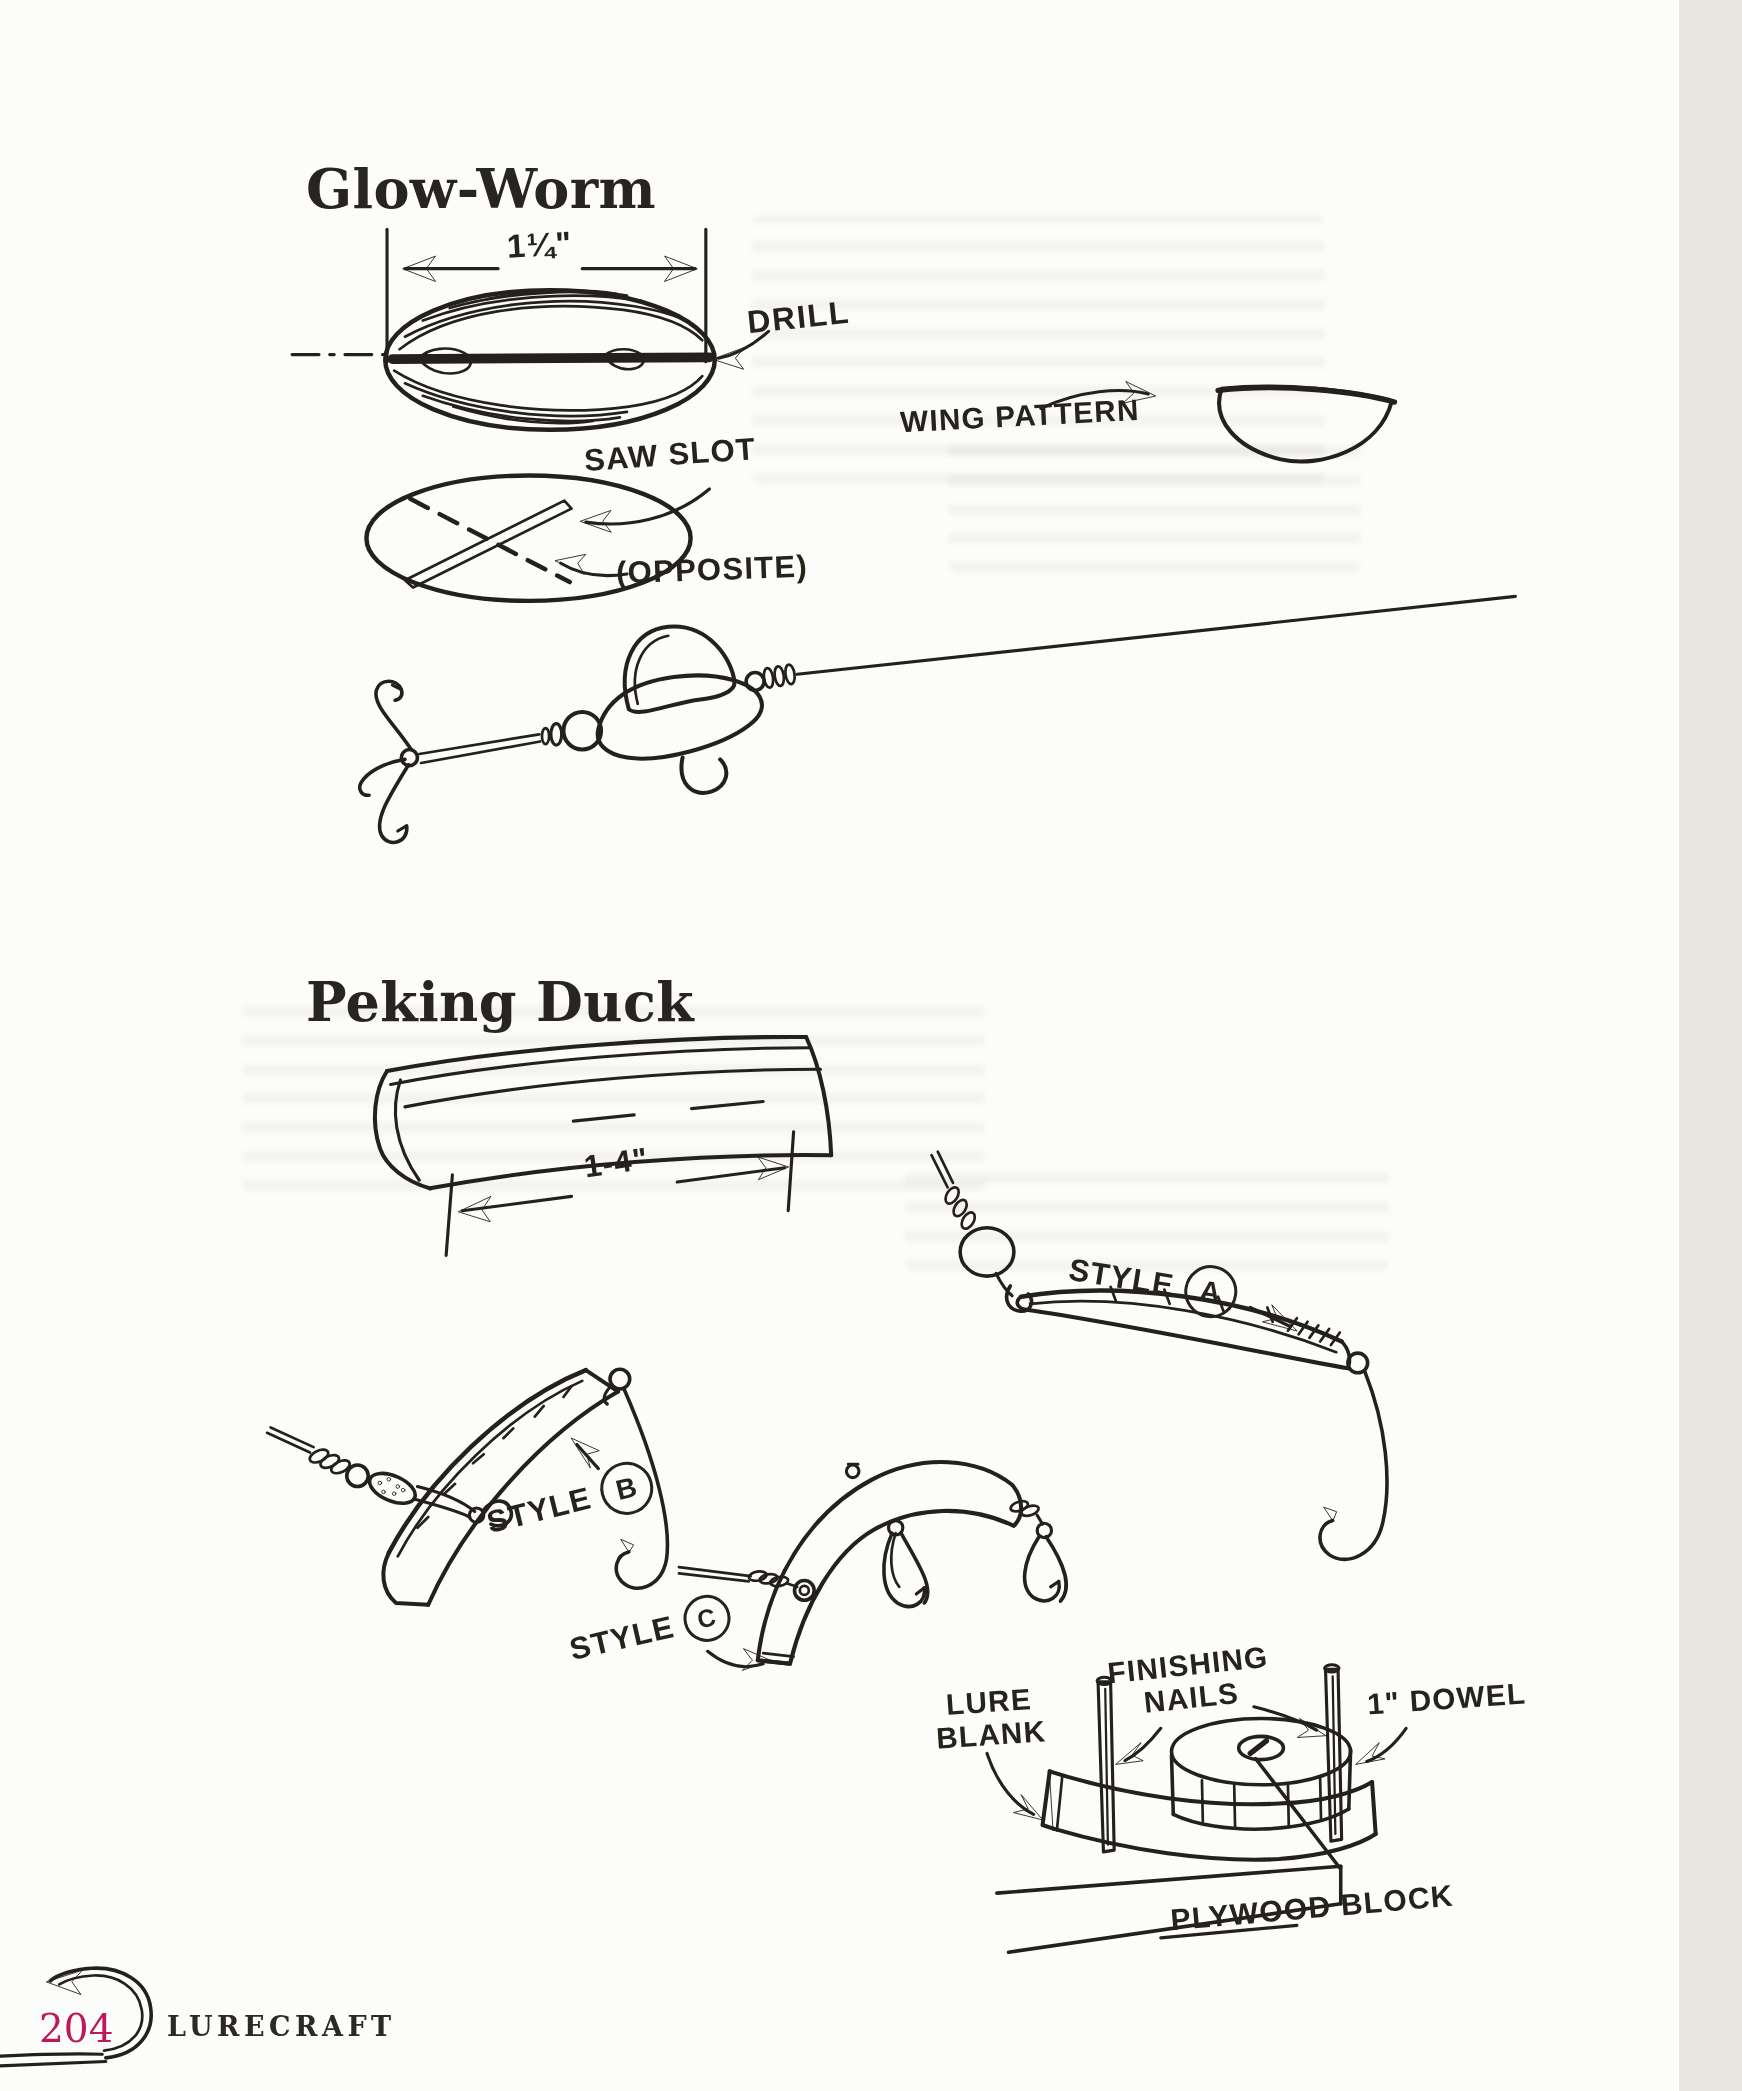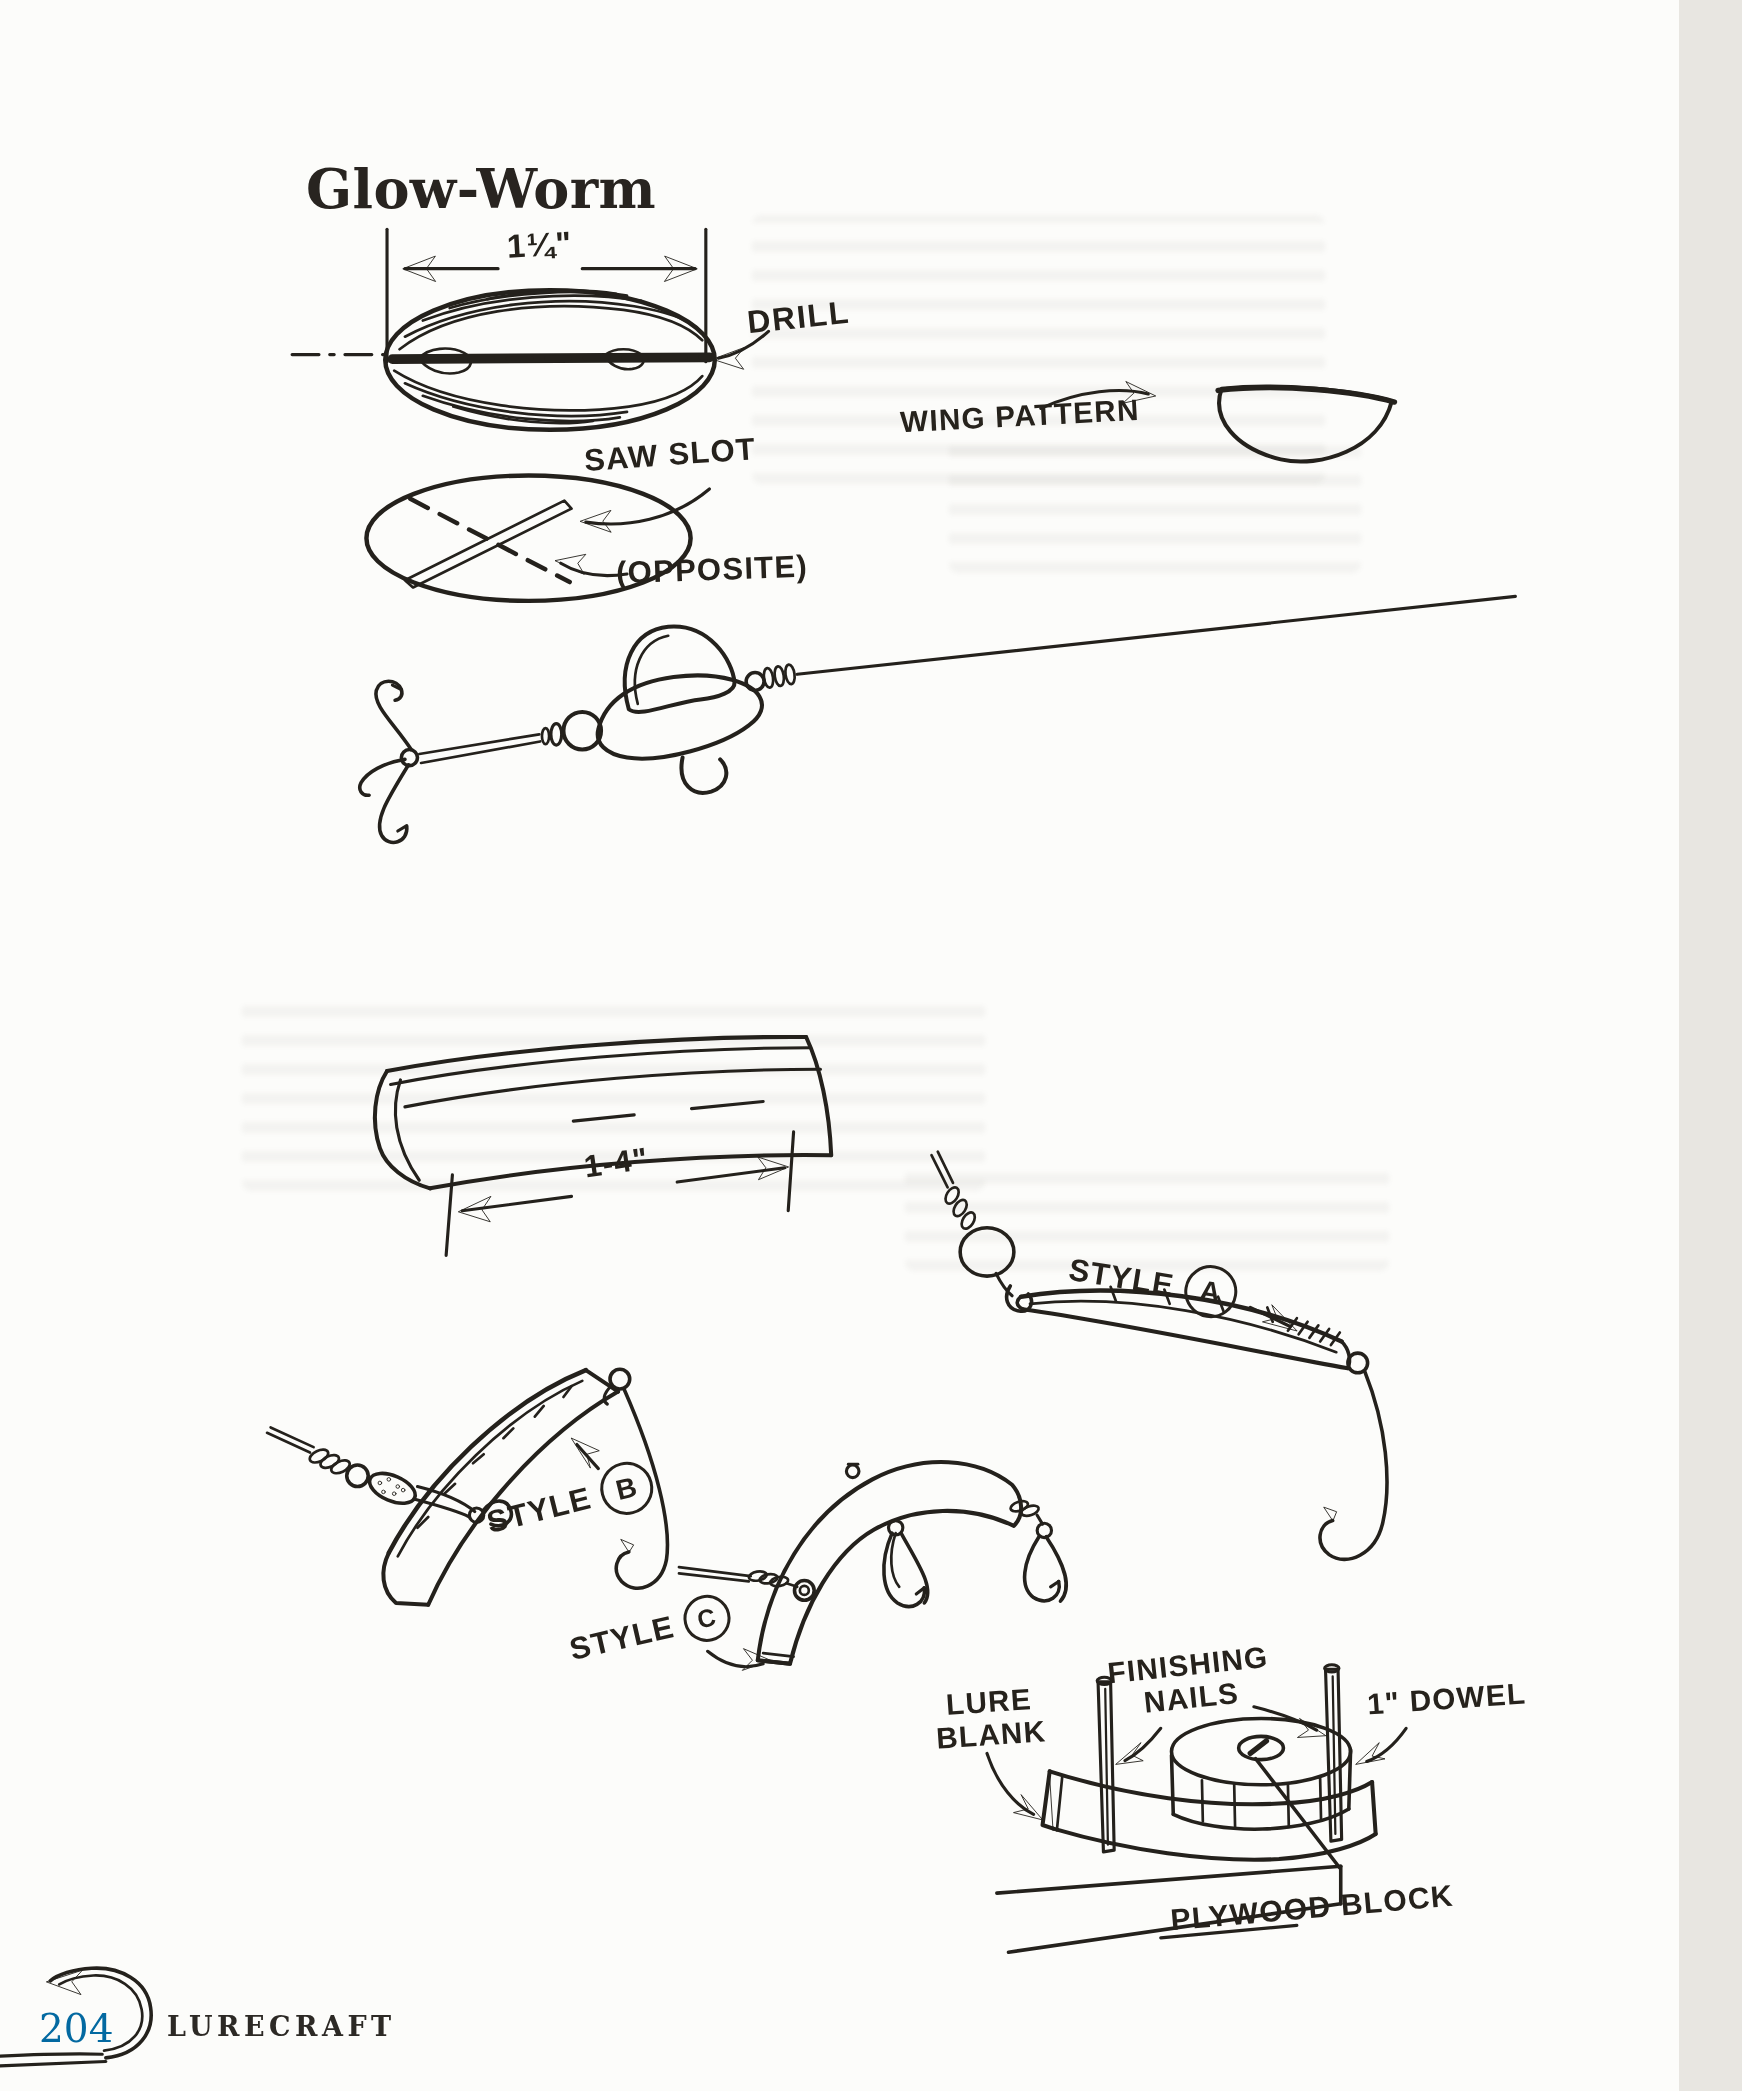--- a/index.html
+++ b/index.html
@@ -16,21 +16,21 @@
   .two-line{text-align:center;line-height:1.12;}
   .style-label{display:flex;align-items:center;gap:10.7px;}
   .circle-letter{display:inline-flex;align-items:center;justify-content:center;
        width:47px;height:47px;border:3.6px solid #26221c;border-radius:50%;
        font-size:28px;font-weight:700;}
   .circle-letter.sm{width:41px;height:41px;font-size:25px;}
   
   .title{position:absolute;font-family:"DejaVu Serif",serif;font-weight:800;
        font-size:54px;color:#282420;letter-spacing:0.4px;}
   
-  .page-num{position:absolute;font-family:"DejaVu Serif",serif;font-size:39px;color:#0369a1;}
+  .page-num{position:absolute;font-family:"DejaVu Serif",serif;font-size:39px;color:#be185d;}
   .book-title{position:absolute;font-family:"DejaVu Serif",serif;font-weight:700;
        font-size:27px;color:#2c2925;letter-spacing:4.5px;}
   
   .bleed{position:absolute;opacity:0.06;filter:blur(2.7px);border-radius:9px;
        background:repeating-linear-gradient(0deg, #6f6c64 0 10.7px, transparent 10.7px 29px);}
 </style>
 </head>
 <body>
 
 <div class="page">
@@ -295,20 +295,21 @@
   </svg>
 
   <h1 class="title" style="left:306px;top:121px;">Glow-Worm</h1>
 
   <div class="lbl" style="left:507px;top:226px;font-size:33px;transform:rotate(-3deg);">1¼"</div>
   <div class="lbl" style="left:747px;top:299px;font-size:32px;letter-spacing:1.8px;transform:rotate(-6deg);">DRILL</div>
   <div class="lbl" style="left:900px;top:399px;font-size:29.6px;transform:rotate(-3deg);">WING PATTERN</div>
   <div class="lbl" style="left:584px;top:437px;font-size:31px;transform:rotate(-4deg);">SAW SLOT</div>
   <div class="lbl" style="left:616px;top:552px;font-size:31px;transform:rotate(-2deg);">(OPPOSITE)</div>
 
+  <h1 class="title" style="left:306px;top:934px;">Peking Duck</h1>
 
   <div class="lbl" style="left:584px;top:1145px;font-size:31px;transform:rotate(-8deg);">1-4"</div>
 
   <div class="lbl style-label" style="left:1068px;top:1256px;transform:rotate(9deg);font-size:31px;">
     <span>STYLE</span>
     <span class="circle-letter">A</span>
   </div>
 
   <div class="lbl style-label" style="left:485px;top:1476px;transform:rotate(-14deg);font-size:31px;">
     <span>STYLE</span>

